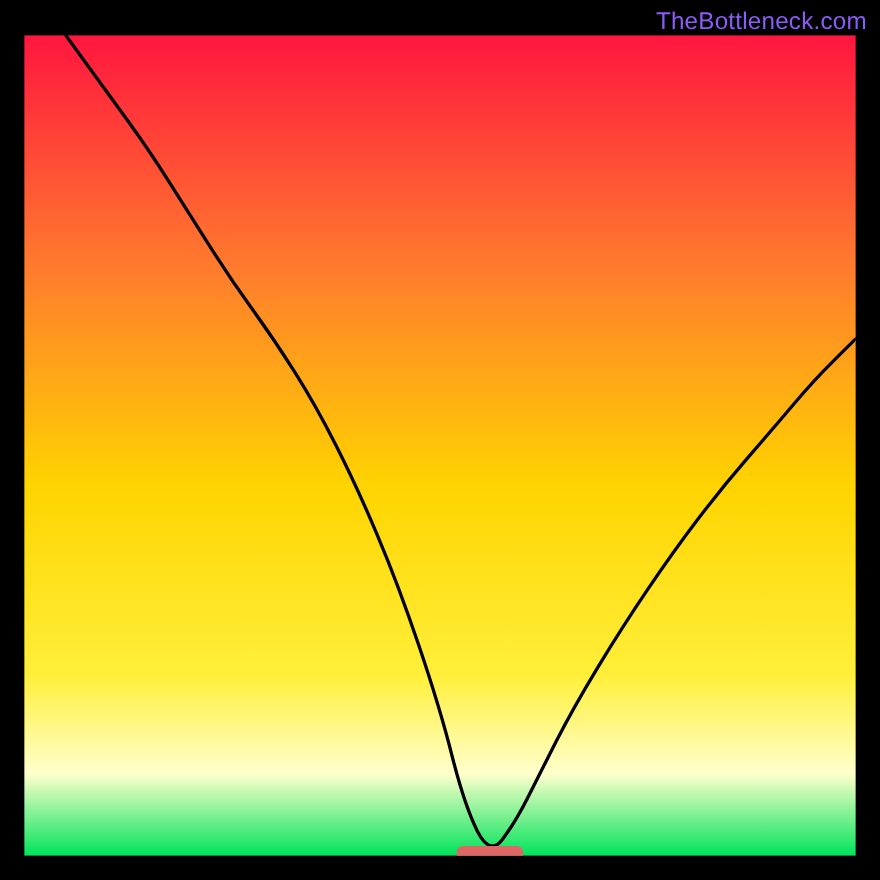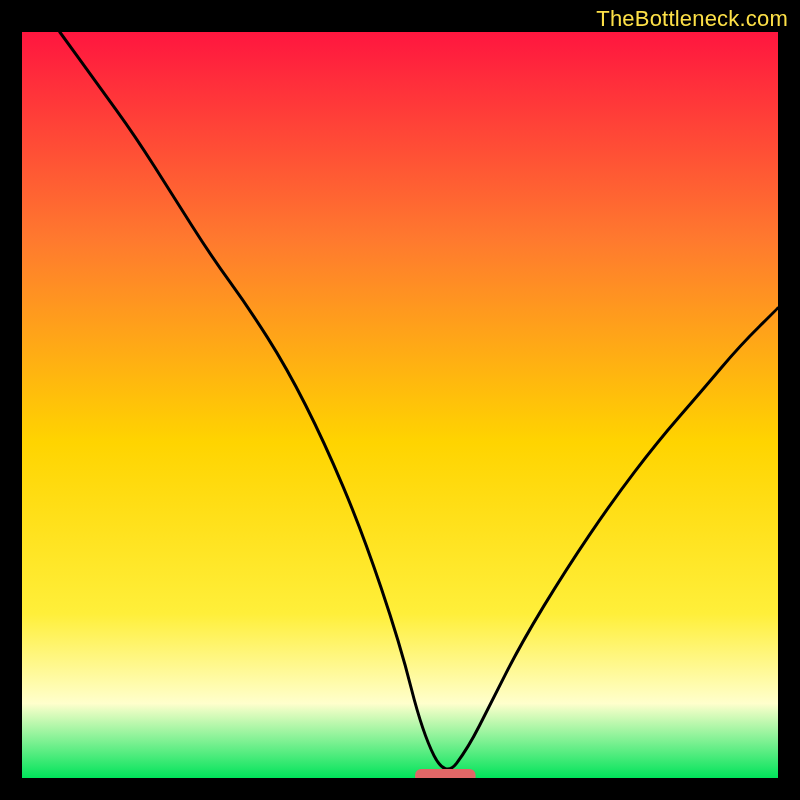--- a/index.html
+++ b/index.html
@@ -14,21 +14,21 @@
   .frame {
     position: relative;
     width: 800px;
     height: 800px;
     background: #000;
   }
   .watermark {
     position: absolute;
     top: 6px;
     right: 12px;
-    color: #fde047;
+    color: #8b5cf6;
     font-size: 22px;
     font-weight: 400;
     letter-spacing: 0.2px;
     z-index: 20;
     user-select: none;
     text-align: center;
   }
   .plot-wrap {
     position: absolute;
     left: 22px;

